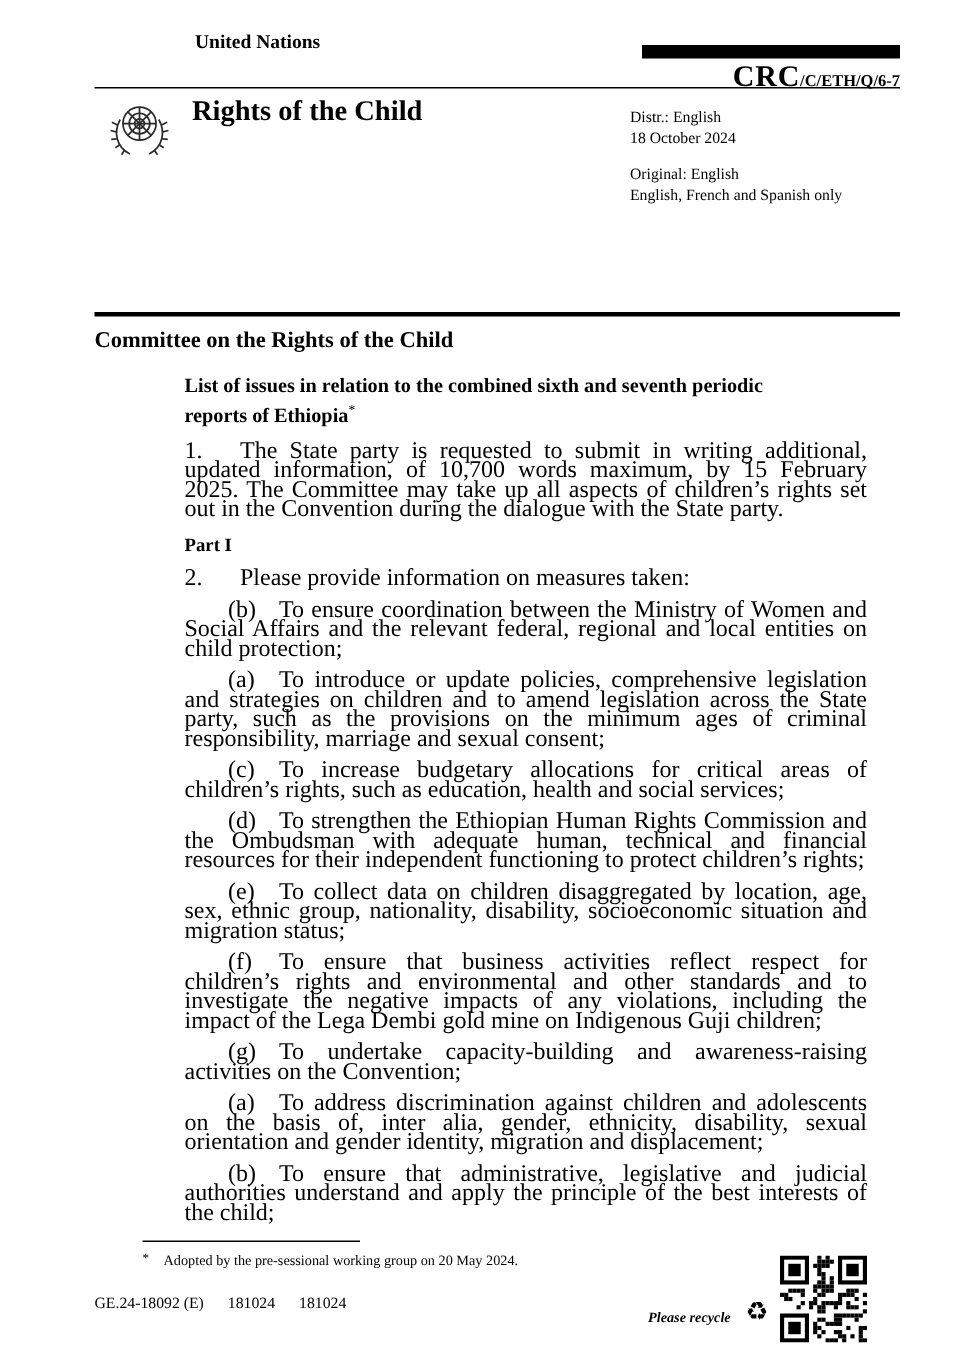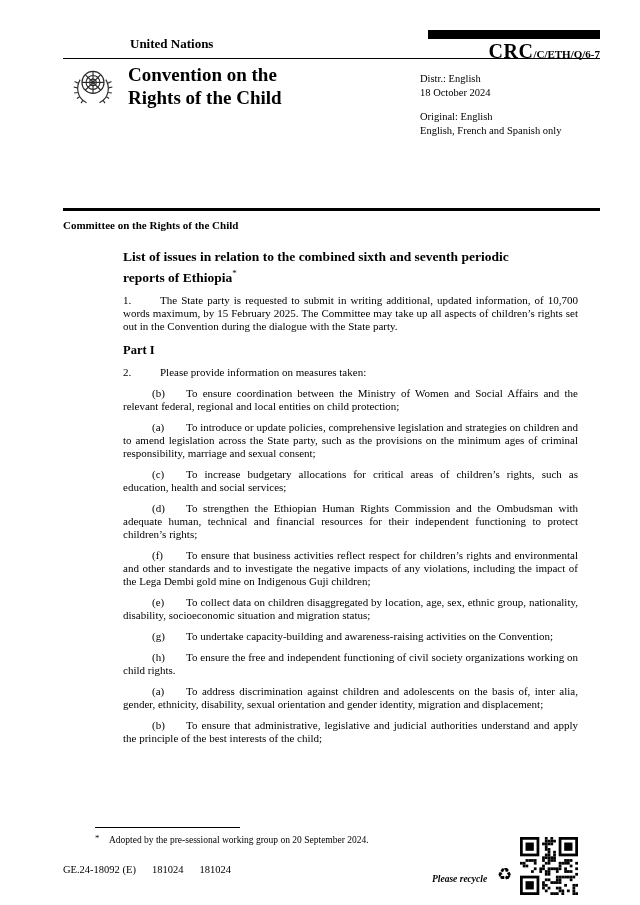--- a/index.html
+++ b/index.html
@@ -5,40 +5,40 @@
   * { margin:0; padding:0; box-sizing:border-box; }
   html,body { background:#fff; }
   body {
     width:640px; height:905px; position:relative;
     font-family:"Liberation Serif","DejaVu Serif",serif;
     color:#000; overflow:hidden;
   }
   .abs { position:absolute; }
 
   
-  .org-name { left:130px; top:36px; font-size:13px; font-weight:bold; }
+  .org-name { left:130px; top:20px; font-size:13px; font-weight:bold; }
   .black-bar { left:428px; top:30px; width:172px; height:9px; background:#000; }
   .doc-symbol { left:428px; top:40px; width:172px; text-align:right; white-space:nowrap; }
   .sym-big { font-size:20px; font-weight:bold; letter-spacing:0.5px;margin-top:20px; }
   .sym-small { font-size:11px; font-weight:bold; }
   .header-rule { left:63px; top:58px; width:537px; height:1px; background:#000; }
 
   .emblem { left:70px; top:64px; width:46px; height:46px; }
   .treaty-title { left:128px; top:63px; font-size:19px; font-weight:bold; line-height:23px; }
   .distr-block { left:420px; top:72px; font-size:10.5px; line-height:13.5px; }
   .distr-group2 { margin-top:11px; }
 
   .thick-rule { left:63px; top:208px; width:537px; height:2.5px; background:#000; }
-  .committee { left:63px; top:219px; font-size:11px; font-weight:bold; }
+  .committee { left:63px; top:219px; font-size:15px; font-weight:bold; }
 
   
   .main { left:123px; top:248px; width:455px; }
   .doc-title { font-size:13.5px; font-weight:bold; line-height:17px; max-width:424px; margin-bottom:6px; }
   .doc-title sup { font-weight:normal; font-size:9px; }
-  .para, .subpara { font-size:11px; line-height:13px; text-align:justify; margin-top:8px; }
+  .para, .subpara { font-size:16px; line-height:13px; text-align:justify; margin-top:8px; }
   .pnum { display:inline-block; width:37px; }
   .subpara { text-indent:29px; }
   .plabel { display:inline-block; width:34px; text-indent:0; }
   .part-heading { font-size:12.5px; font-weight:bold; margin-top:10px; margin-bottom:2px; }
 
   
   .footnote-rule { left:95px; top:827px; width:145px; height:1px; background:#000; }
   .footnote { left:95px; top:832px; width:360px; font-size:9.5px; line-height:12px; }
   .fnmark { display:inline-block; width:14px; text-align:left; vertical-align:2px; font-size:8.5px; }
 
@@ -81,21 +81,20 @@
       <line x1="84" y1="52" x2="92" y2="50"></line>
       <line x1="83" y1="62" x2="91" y2="63"></line>
       <line x1="79" y1="71" x2="85" y2="75"></line>
       <line x1="72" y1="79" x2="76" y2="85"></line>
     </g>
     <circle cx="50" cy="40" r="2.5" fill="#2b2b2b"></circle>
   </svg>
 </div>
 
 <div class="abs treaty-title">
-  <div>Convention on the</div>
   <div>Rights of the Child</div>
 </div>
 
 <div class="abs distr-block">
   <div>Distr.: English</div>
   <div>18 October 2024</div>
   <div class="distr-group2">Original: English</div>
   <div>English, French and Spanish only</div>
 </div>
 
@@ -114,37 +113,36 @@
   <p class="para"><span class="pnum">2.</span><span>Please provide information on measures taken:</span></p>
 
   <p class="subpara"><span class="plabel">(b)</span><span>To ensure coordination between the Ministry of Women and Social Affairs and the relevant federal, regional and local entities on child protection;</span></p>
 
   <p class="subpara"><span class="plabel">(a)</span><span>To introduce or update policies, comprehensive legislation and strategies on children and to amend legislation across the State party, such as the provisions on the minimum ages of criminal responsibility, marriage and sexual consent;</span></p>
 
   <p class="subpara"><span class="plabel">(c)</span><span>To increase budgetary allocations for critical areas of children’s rights, such as education, health and social services;</span></p>
 
   <p class="subpara"><span class="plabel">(d)</span><span>To strengthen the Ethiopian Human Rights Commission and the Ombudsman with adequate human, technical and financial resources for their independent functioning to protect children’s rights;</span></p>
 
+  <p class="subpara"><span class="plabel">(e)</span><span>To collect data on children disaggregated by location, age, sex, ethnic group, nationality, disability, socioeconomic situation and migration status;</span></p>
+
   <p class="subpara"><span class="plabel">(f)</span><span>To ensure that business activities reflect respect for children’s rights and environmental and other standards and to investigate the negative impacts of any violations, including the impact of the Lega Dembi gold mine on Indigenous Guji children;</span></p>
 
-  <p class="subpara"><span class="plabel">(e)</span><span>To collect data on children disaggregated by location, age, sex, ethnic group, nationality, disability, socioeconomic situation and migration status;</span></p>
-
   <p class="subpara"><span class="plabel">(g)</span><span>To undertake capacity-building and awareness-raising activities on the Convention;</span></p>
 
-  <p class="subpara"><span class="plabel">(h)</span><span>To ensure the free and independent functioning of civil society organizations working on child rights.</span></p>
 
 
   <p class="subpara"><span class="plabel">(a)</span><span>To address discrimination against children and adolescents on the basis of, inter alia, gender, ethnicity, disability, sexual orientation and gender identity, migration and displacement;</span></p>
 
   <p class="subpara"><span class="plabel">(b)</span><span>To ensure that administrative, legislative and judicial authorities understand and apply the principle of the best interests of the child;</span></p>
 
 </div>
 
 <div class="abs footnote-rule"></div>
-<div class="abs footnote"><span class="fnmark">*</span><span>Adopted by the pre-sessional working group on 20 September 2024.</span></div>
+<div class="abs footnote"><span class="fnmark">*</span><span>Adopted by the pre-sessional working group on 20 May 2024.</span></div>
 
 <div class="abs footer-id"><span>GE.24-18092  (E)</span><span class="fcode">181024</span><span class="fcode">181024</span></div>
 
 <div class="abs recycle-label">Please recycle</div>
 <div class="abs recycle-icon">♻</div>
 
 <svg class="abs qr" id="qr-code" viewBox="0 0 58 58">
     <g fill="#000">
       <rect x="24.86" y="0.00" width="2.76" height="2.76"></rect>
       <rect x="30.38" y="0.00" width="2.76" height="2.76"></rect>

